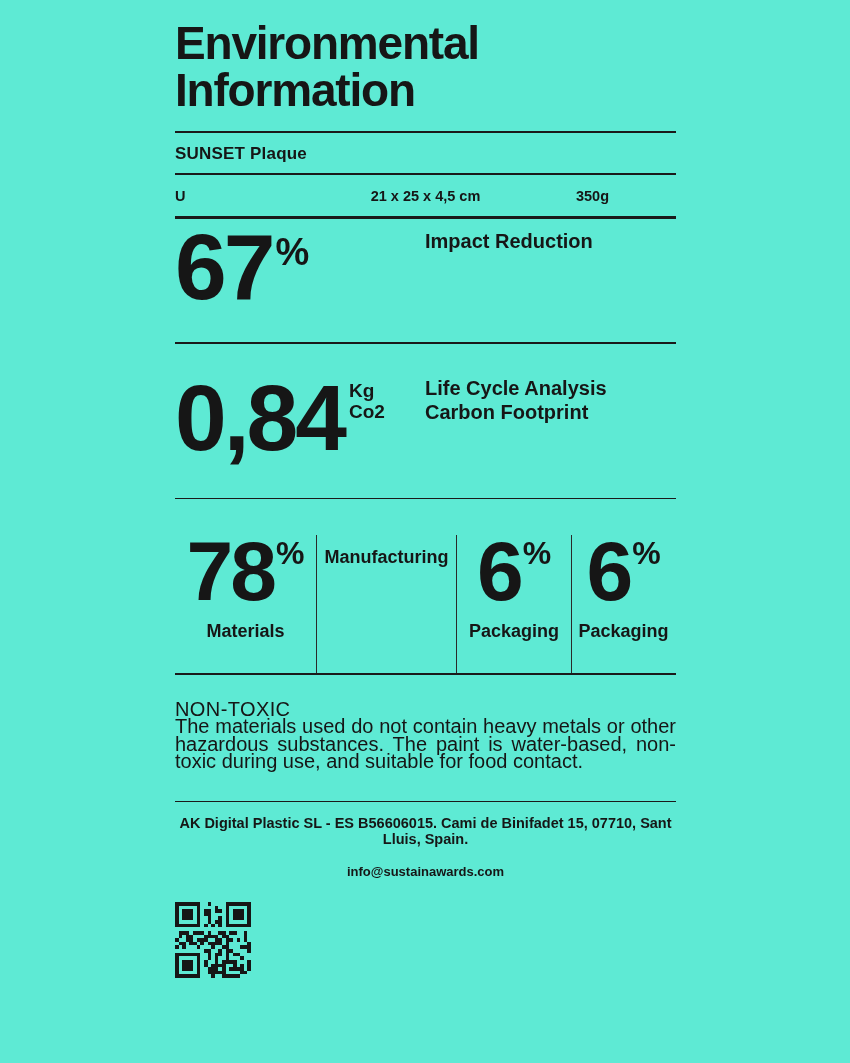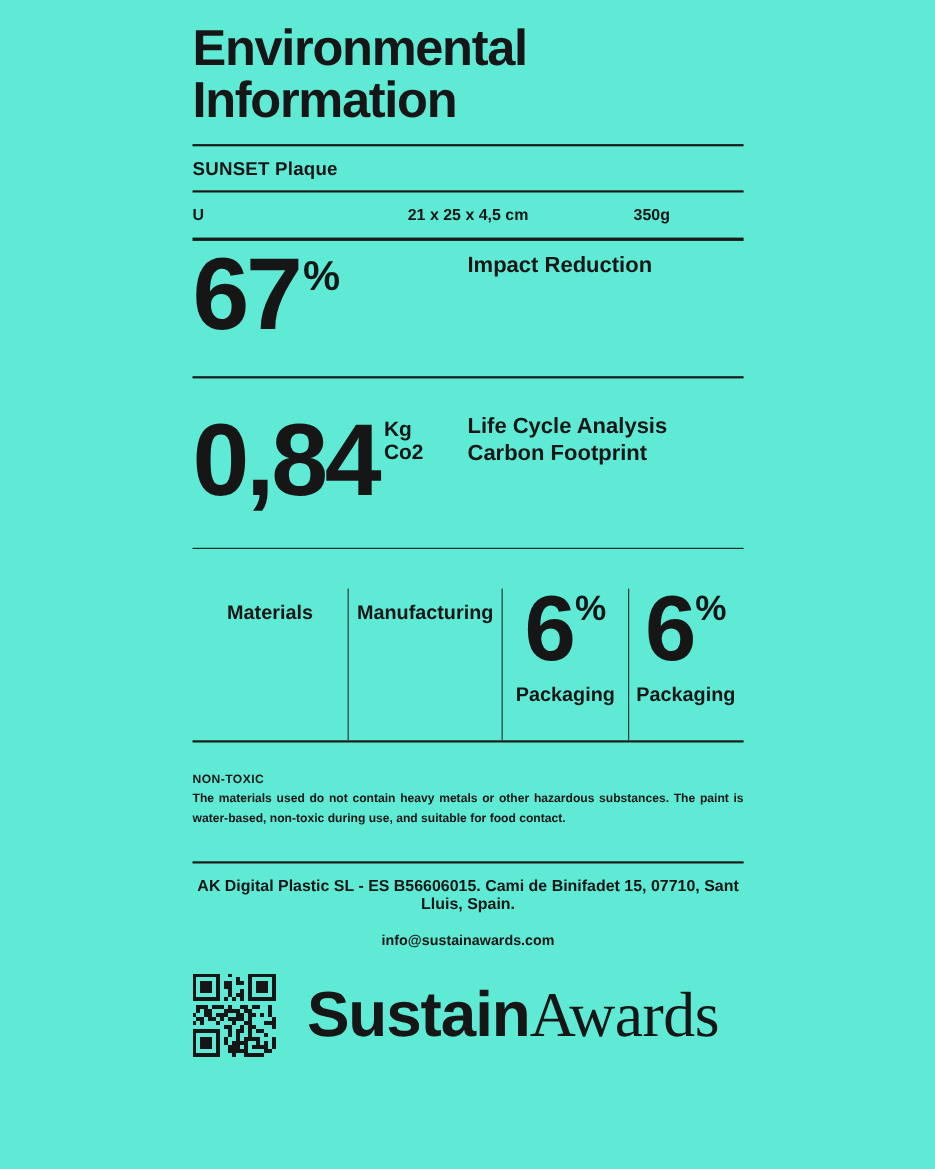--- a/index.html
+++ b/index.html
@@ -41,21 +41,21 @@
   .bk-col{display:flex;flex-direction:column;align-items:center;justify-content:flex-start;}
   .bk-col.b1{width:141px;}
   .bk-col.b2{width:139px;border-left:1.5px solid #2a2a2a;}
   .bk-col.b3{width:114px;border-left:1.5px solid #2a2a2a;}
   .bk-col.b4{width:103px;border-left:1.5px solid #2a2a2a;}
   .pct-wrap{white-space:nowrap;}
   .pct-num{font-size:84px;font-weight:800;line-height:0.88;letter-spacing:-3px;}
   .pct-sign{display:inline-block;vertical-align:top;font-size:32px;font-weight:800;line-height:1;margin-top:2px;margin-left:2px;}
   .pct-label{font-size:18px;font-weight:700;margin-top:12px;}
 
-  .notes{margin-top:26px;font-size:11px;font-weight:700;line-height:17.5px;}
+  .notes{margin-top:26px;font-size:20px;font-weight:400;line-height:17.5px;}
   .notes-heading{letter-spacing:0.4px;}
   .notes p{margin:0;text-align:justify;}
   .notes .p2{margin-top:12px;}
 
   .rule-footer{margin-top:30px;}
   .footer-company{margin-top:13px;text-align:center;font-size:14.5px;font-weight:700;}
   .footer-email{margin-top:17px;text-align:center;font-size:13px;font-weight:700;}
 
   .brand-row{margin-top:23px;display:flex;align-items:center;}
   .qr{width:76px;height:76px;flex:0 0 76px;}
@@ -108,20 +108,23 @@
       <div class="side-label">
         <div>Life Cycle Analysis</div>
         <div>Carbon Footprint</div>
       </div>
     </div>
 
     <div class="rule r1"></div>
 
     <div class="section-breakdown">
       <div class="bk-col b1">
+        <div class="pct-wrap">
+          <span class="pct-num">78</span><span class="pct-sign">%</span>
+        </div>
         <div class="pct-label">Materials</div>
       </div>
       <div class="bk-col b2">
         <div class="pct-label">Manufacturing</div>
       </div>
       <div class="bk-col b3">
         <div class="pct-wrap">
           <span class="pct-num">6</span><span class="pct-sign">%</span>
         </div>
         <div class="pct-label">Packaging</div>
@@ -368,19 +371,16 @@
               <rect x="6" y="20" width="1" height="1"></rect>
               <rect x="10" y="20" width="1" height="1"></rect>
               <rect x="13" y="20" width="1" height="1"></rect>
               <rect x="14" y="20" width="1" height="1"></rect>
               <rect x="15" y="20" width="1" height="1"></rect>
               <rect x="16" y="20" width="1" height="1"></rect>
               <rect x="17" y="20" width="1" height="1"></rect>
             </g>
           </svg>
       </div>
-      <div class="wordmark">
-        <span class="brand-bold">Sustain</span><span class="brand-serif">Awards</span>
-      </div>
     </div>
 
   </div>
 </div>
 
 </body></html>

